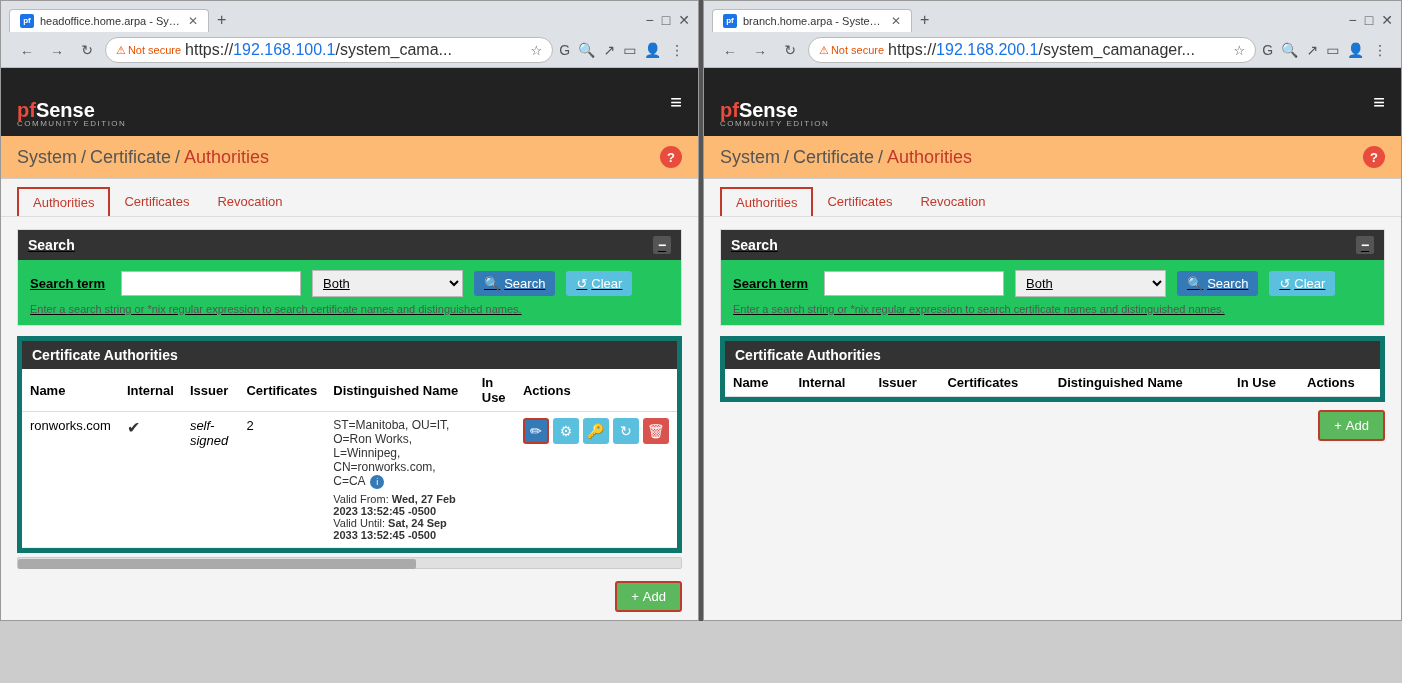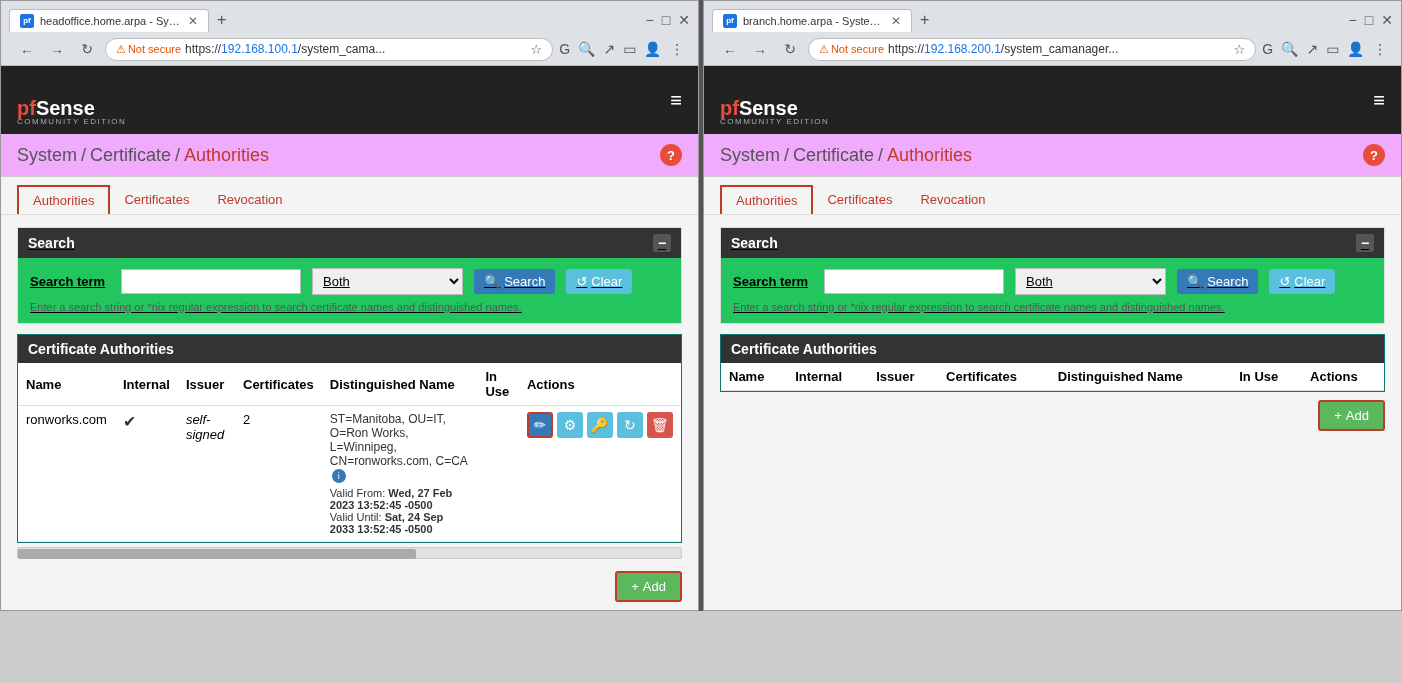--- a/index.html
+++ b/index.html
@@ -80,21 +80,21 @@
     }
     .not-secure {
       color: #e65100;
       font-size: 11px;
       display: flex; align-items: center; gap: 2px;
       margin-right: 4px;
       white-space: nowrap;
     }
     .url-text {
       color: #333;
-      font-size: 12px;
+      font-size: 16px;
     }
     .url-highlight { color: #1a73e8; }
     .url-bar-icons { display: flex; gap: 8px; margin-left: auto; color: #555; font-size: 13px; }
     .browser-extra-icons { display: flex; align-items: center; gap: 8px; color: #555; font-size: 14px; }
 
     
     .pfsense-app {
       flex: 1;
       display: flex;
       flex-direction: column;
@@ -124,21 +124,21 @@
     .pfsense-logo .logo-sub {
       font-size: 8px;
       letter-spacing: 1.5px;
       color: #aaa;
       text-transform: uppercase;
     }
     .hamburger { font-size: 20px; cursor: pointer; color: #fff; }
 
     
     .breadcrumb {
-      background: #f0abfc;
+      background: #fdba74;
       padding: 10px 16px;
       display: flex;
       align-items: center;
       gap: 4px;
       border-bottom: 1px solid #ccc;
       justify-content: space-between;
     }
     .breadcrumb-path { display: flex; align-items: center; gap: 4px; font-size: 18px; }
     .breadcrumb-sep { color: #555; font-size: 18px; }
     .breadcrumb-link { color: #555; text-decoration: none; }
@@ -246,21 +246,21 @@
     }
     .search-hint {
       font-size: 11px;
       color: #555;
       margin-top: 4px;
     }
 
     
     .ca-panel {
       margin: 10px 16px 0;
-      border: 1px solid #0f766e;
+      border: 5px solid #0f766e;
       background: #fff;
     }
     .ca-panel-header {
       background: #333;
       color: #fff;
       padding: 6px 10px;
       font-size: 14px;
       font-weight: bold;
     }
     .ca-table {

